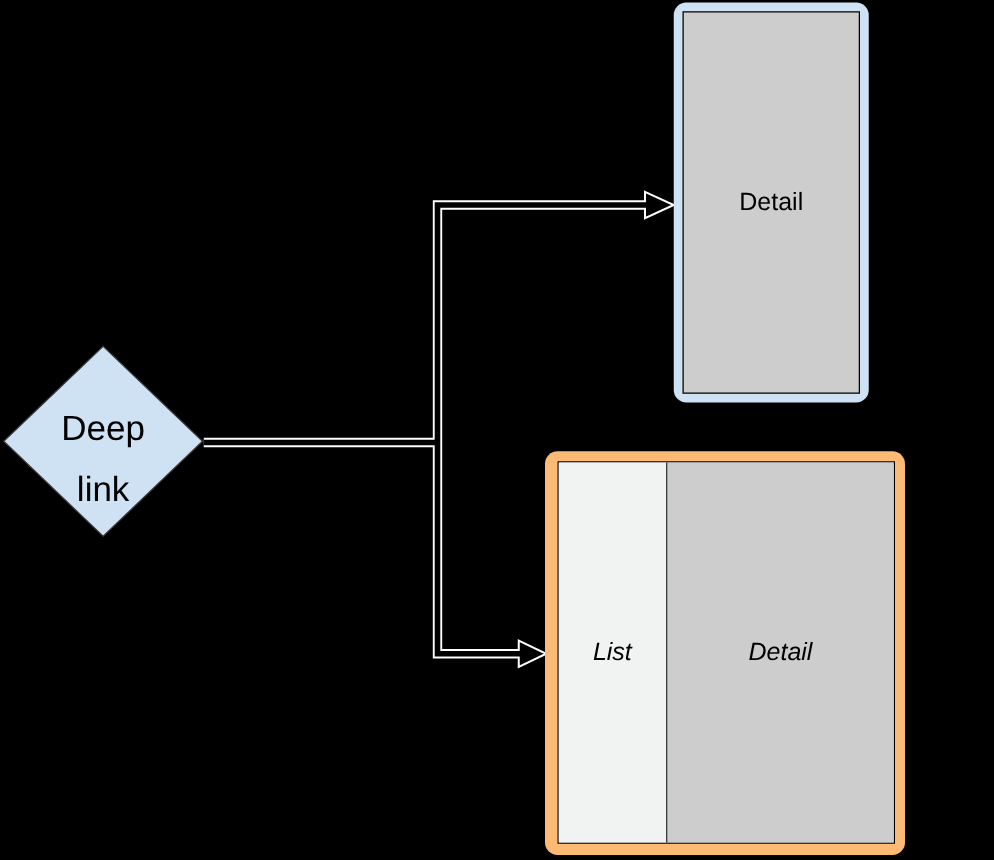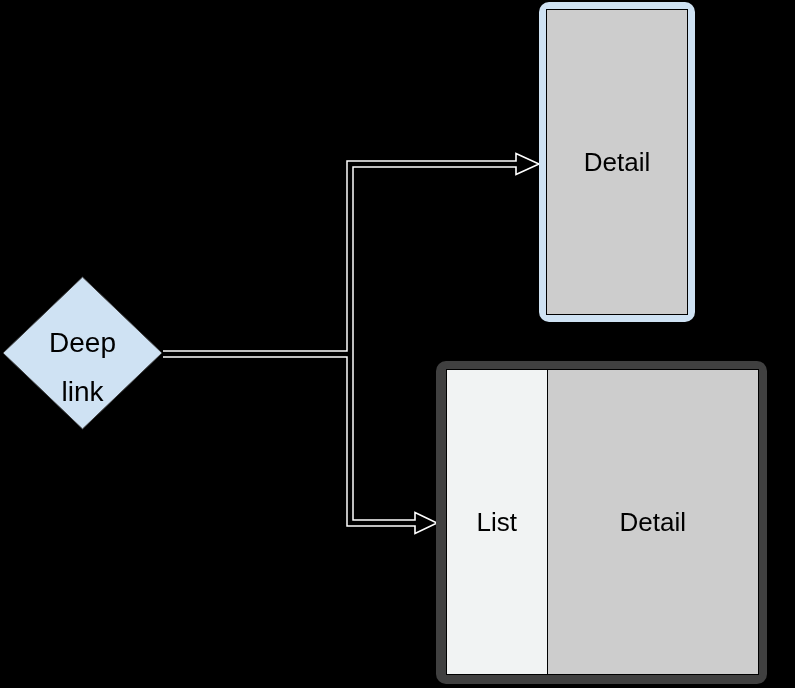--- a/index.html
+++ b/index.html
@@ -32,44 +32,45 @@
   .phone .screen{
     position:absolute;inset:7px;
     background:#cdcdcd;
     border:1.5px solid #000;
     display:flex;align-items:center;justify-content:center;
   }
 
   
   .tablet{
     position:absolute;
-    left:436px;top:361px;width:331px;height:323px;
-    background:#404040;
+    left:436px;top:361px;width:288px;height:323px;
+    background:#fdba74;
     border-radius:10px;
+    font-style:italic;
   }
   .tablet .screen{
     position:absolute;inset:8px 8px 9px 10px;
     border:1.5px solid #000;
     display:flex;flex-direction:row;
     background:#cdcdcd;
   }
   .pane{
     display:flex;align-items:center;justify-content:center;
   }
   .pane.list{
     width:32%;
     background:#f1f3f3;
     border-right:1.5px solid #000;
   }
   .pane.detail{
     flex:1;
     background:#cdcdcd;
   }
   .screen-label{
-    font-size:26px;color:#000;
+    font-size:20px;color:#000;
   }
 </style>
 </head>
 <body>
 
 <div class="canvas">
 
   <svg class="layer" width="795" height="688" viewBox="0 0 795 688">
 
     <polygon points="3,353 82.5,277 162,353 82.5,429" stroke="#3c3c3c" stroke-width="1" fill="#cfe2f3"></polygon>

